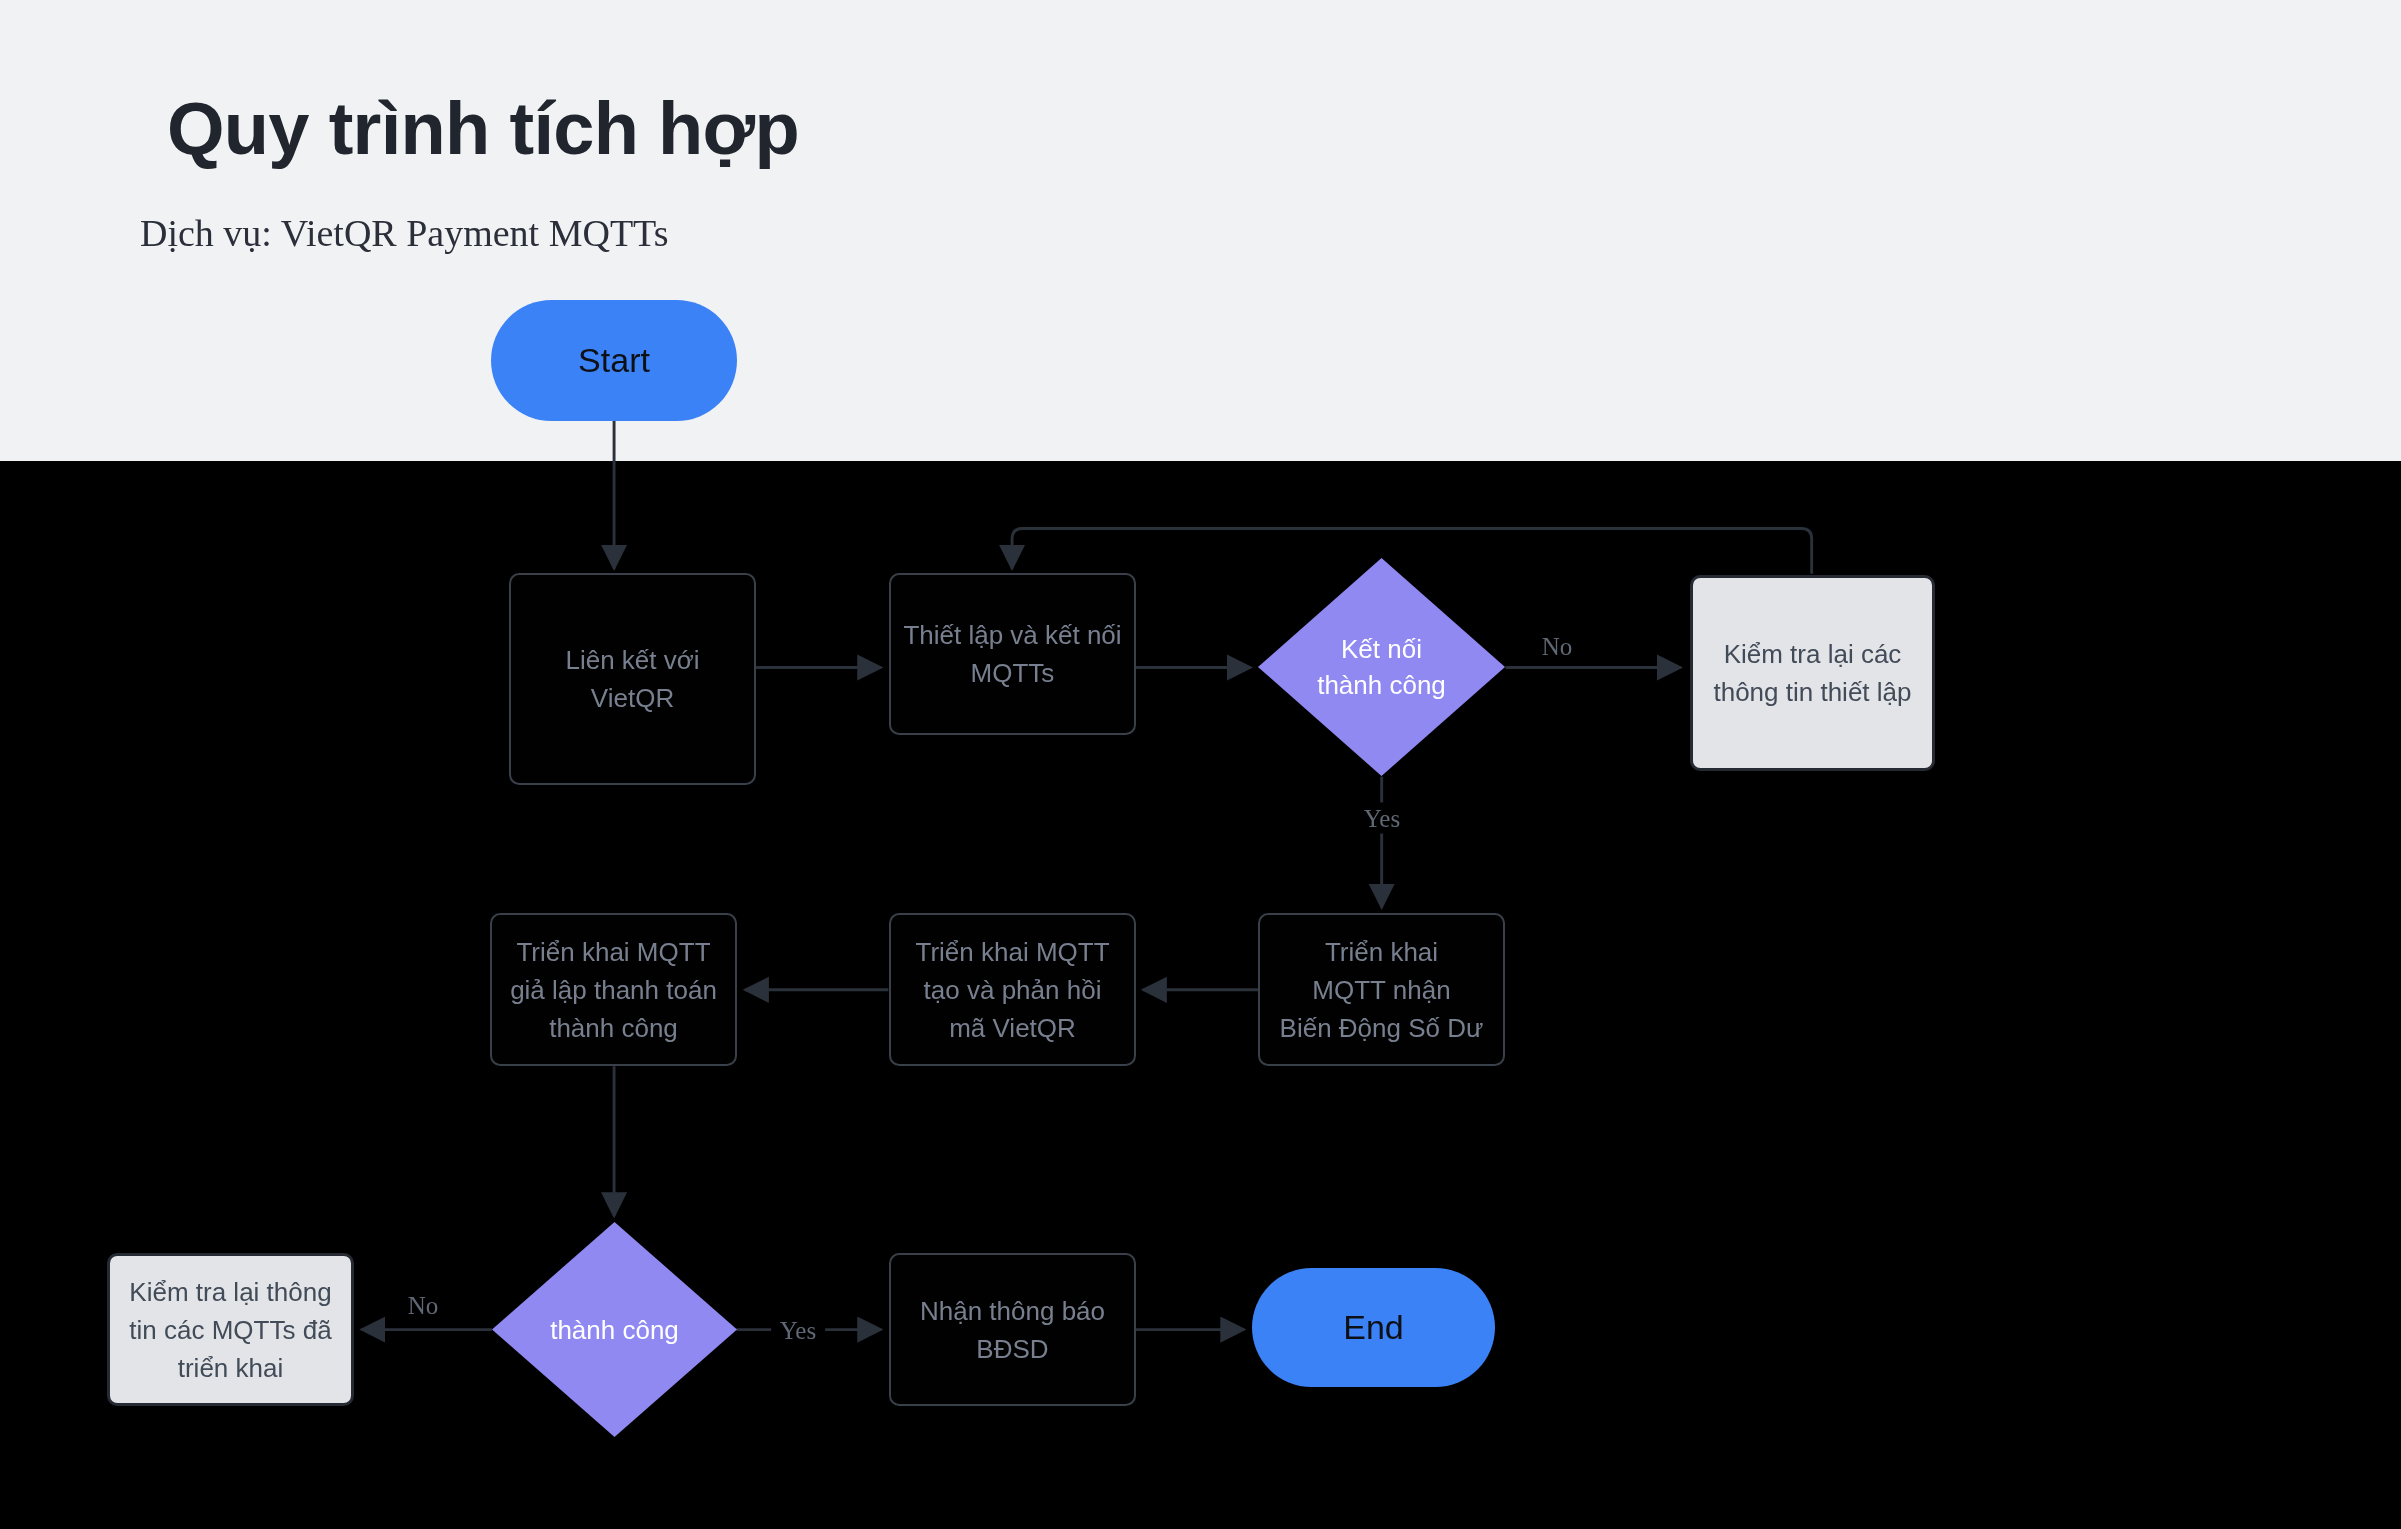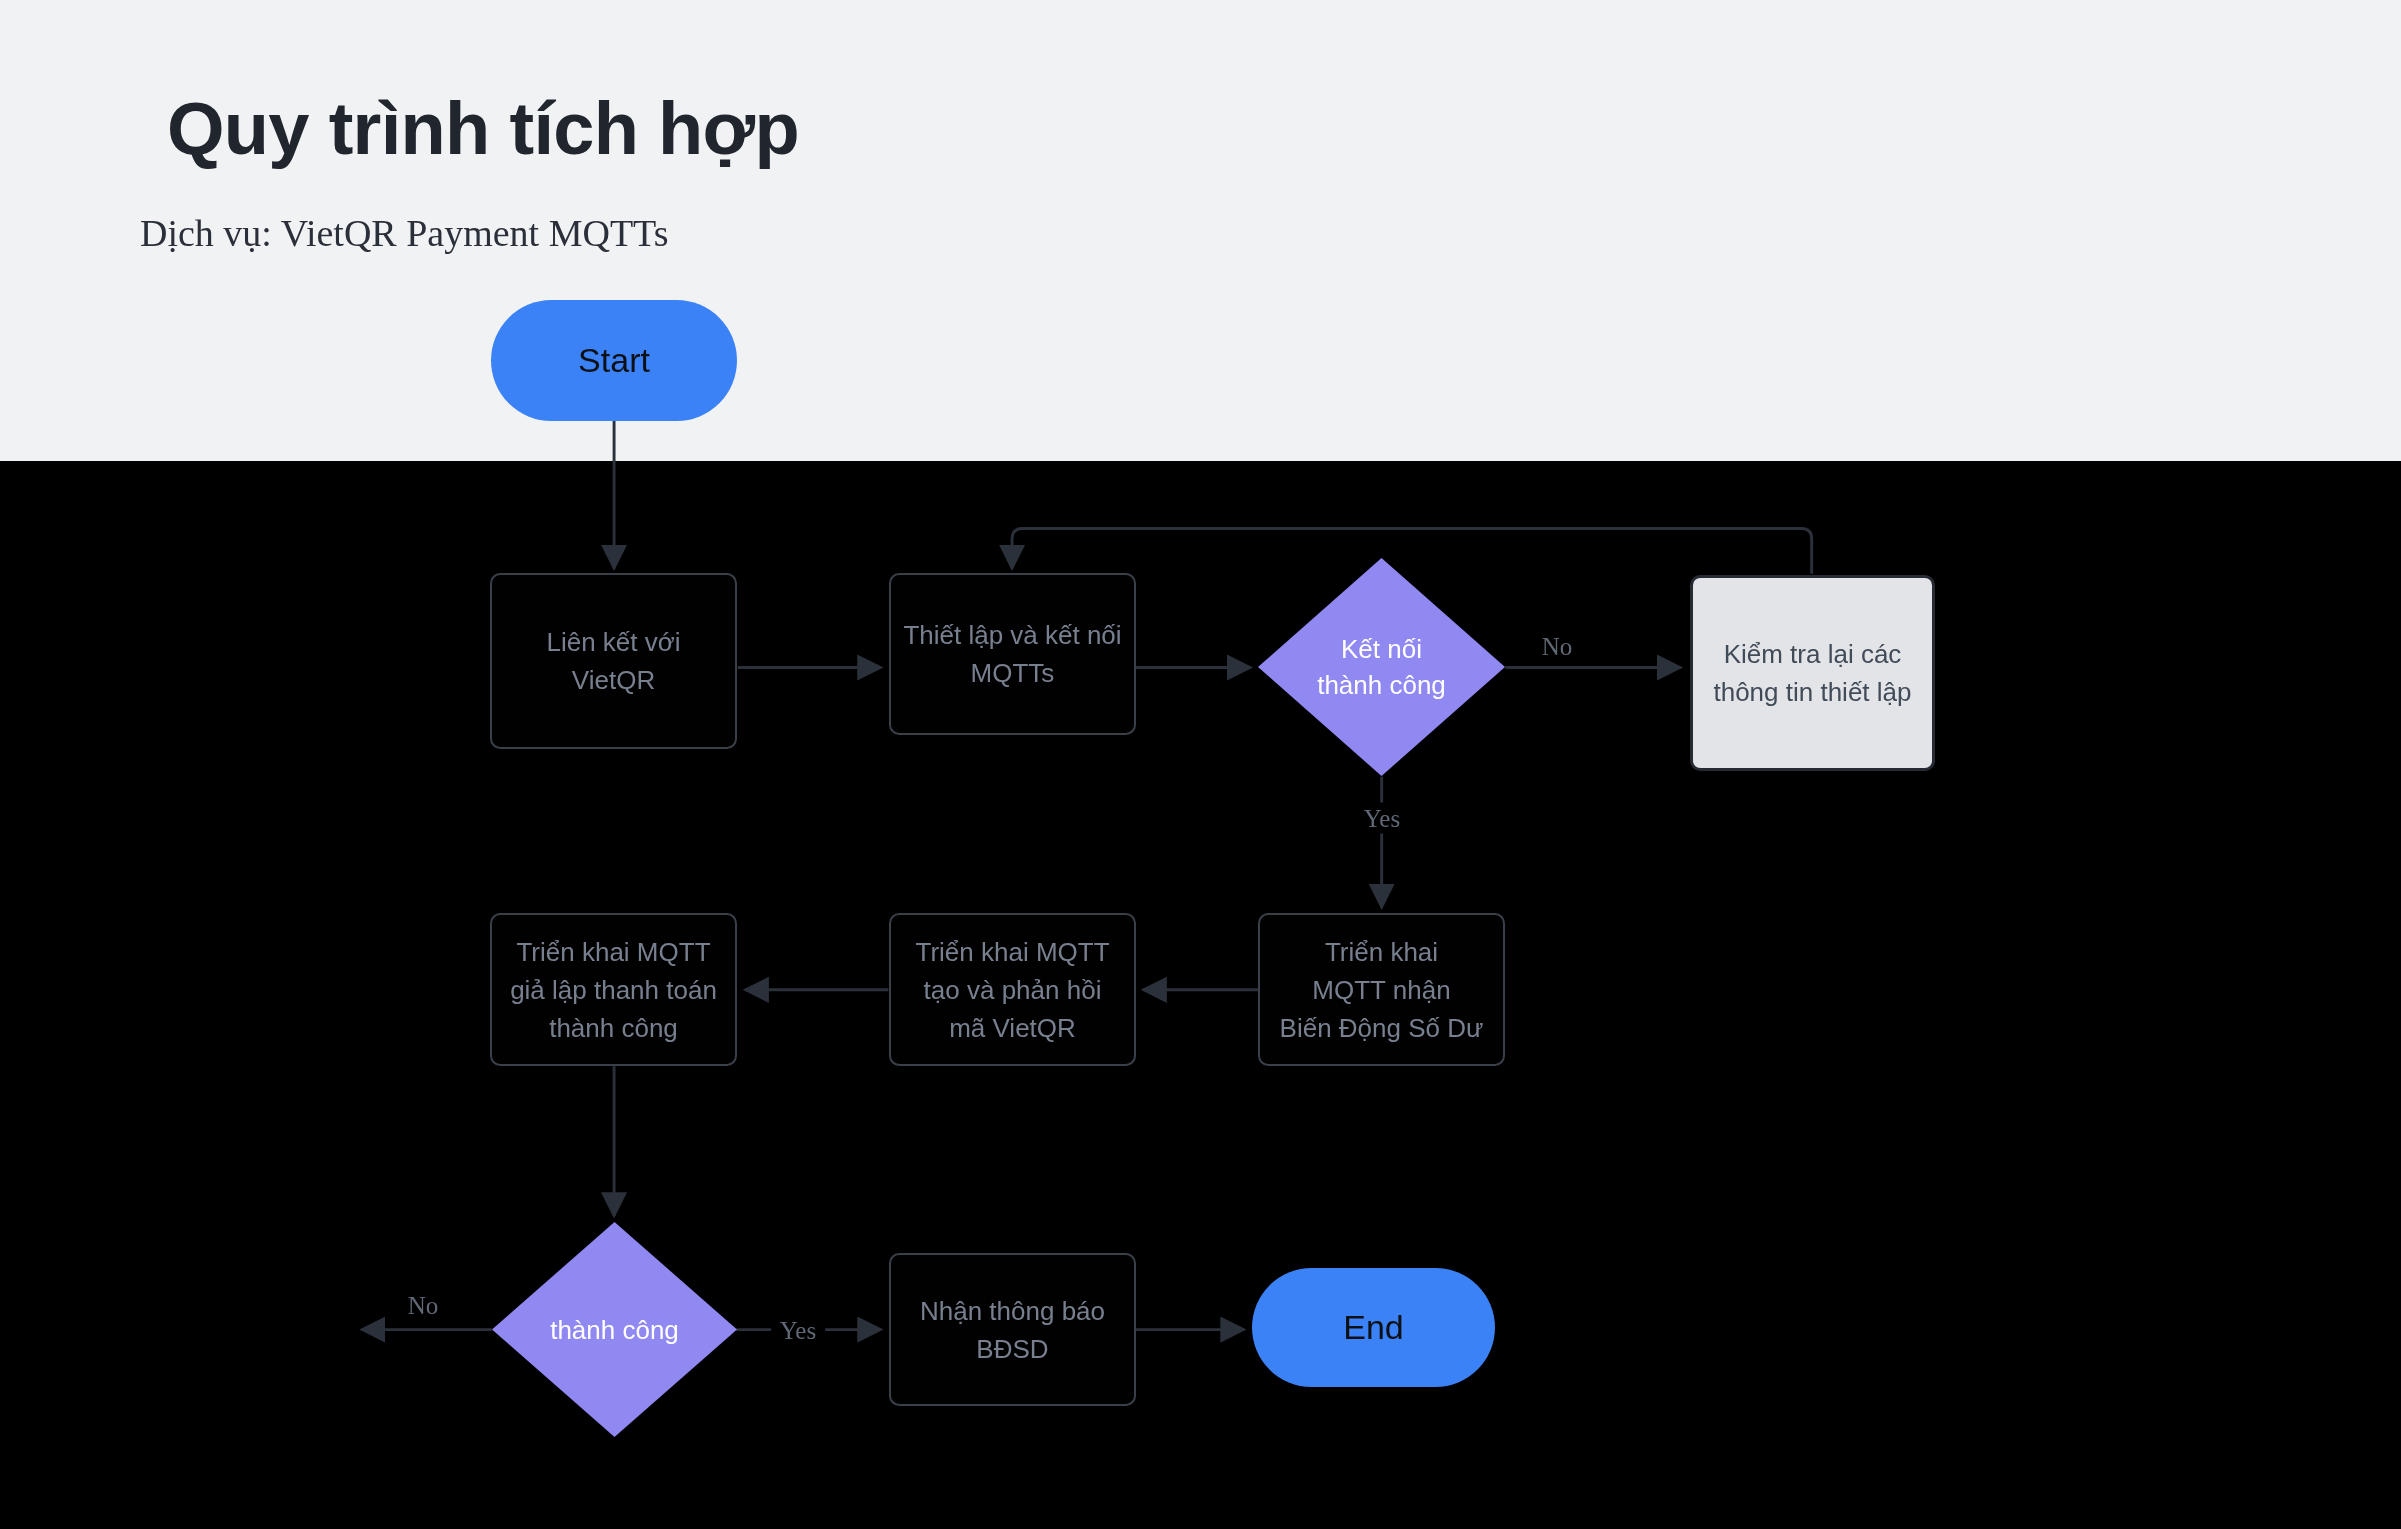--- a/index.html
+++ b/index.html
@@ -54,21 +54,21 @@
       <path d="M676 1827 L497 1827" marker-end="url(#ah)"></path>
       <path d="M1012 1827 L1211 1827" marker-end="url(#ah)"></path>
       <path d="M1561 1827 L1710 1827" marker-end="url(#ah)"></path>
     </g>
   </svg>
 
   <div class="node pill" style="left:491px;top:300px;width:246px;height:121px">
     <span class="node-label">Start</span>
   </div>
 
-  <div class="node proc" style="left:490px;top:573px;width:247px;height:176px">
+  <div class="node proc" style="left:509px;top:573px;width:247px;height:212px">
     <span class="node-label">Liên kết với
 VietQR</span>
   </div>
 
   <div class="node proc" style="left:889px;top:573px;width:247px;height:162px">
     <span class="node-label">Thiết lập và kết nối
 MQTTs</span>
   </div>
 
   <div class="node diamond" style="left:1258px;top:558px;width:247px;height:218px">
@@ -96,20 +96,25 @@
   <div class="node proc" style="left:490px;top:913px;width:247px;height:153px">
     <span class="node-label">Triển khai MQTT
 giả lập thanh toán
 thành công</span>
   </div>
 
   <div class="node diamond" style="left:492px;top:1222px;width:245px;height:215px">
     <span class="node-label">thành công</span>
   </div>
 
+  <div class="node lightbox" style="left:107px;top:1253px;width:247px;height:153px">
+    <span class="node-label">Kiểm tra lại thông
+tin các MQTTs đã
+triển khai</span>
+  </div>
 
   <div class="node proc" style="left:889px;top:1253px;width:247px;height:153px">
     <span class="node-label">Nhận thông báo
 BĐSD</span>
   </div>
 
   <div class="node pill" style="left:1252px;top:1268px;width:243px;height:119px">
     <span class="node-label">End</span>
   </div>
 

